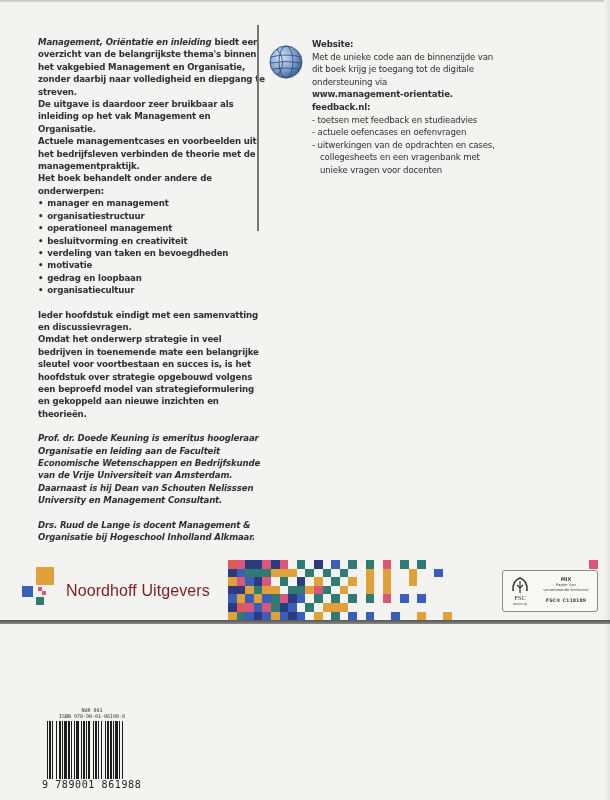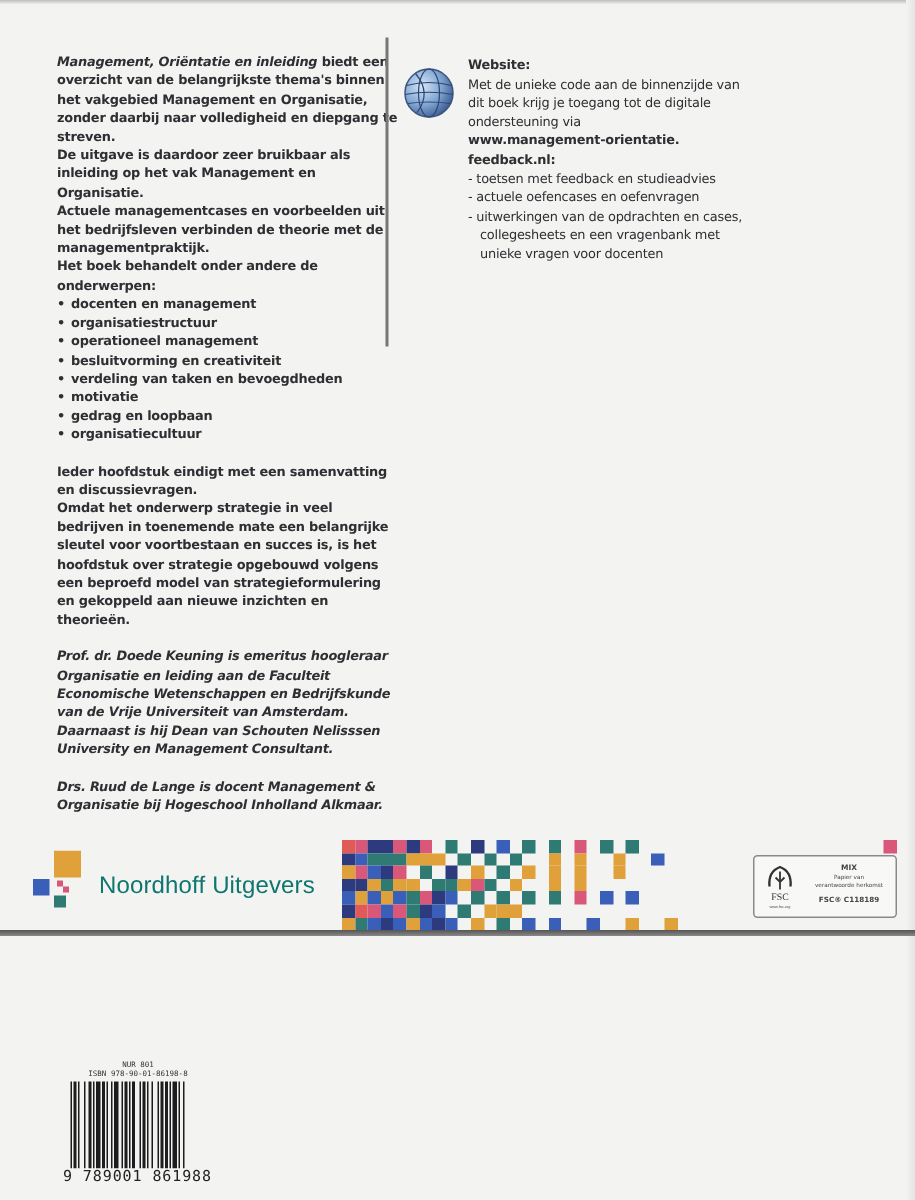--- a/index.html
+++ b/index.html
@@ -26,21 +26,21 @@
     font-size:8.6px; line-height:12.6px; letter-spacing:-0.15px;
   }
   .inclusief { color:#d9542c; font-weight:bold; font-size:8.8px; margin-bottom:8px; }
   .site-block { position:relative; padding-left:44px; }
   .globe { position:absolute; left:0; top:6px; width:36px; height:36px; }
   .site-block b { font-weight:bold; }
   .site-block ul { list-style:none; margin:0; padding:0; }
   .site-block li { padding-left:8px; text-indent:-8px; }
   .site-block li::before { content:"- "; }
   .logo-mark { position:absolute; left:22px; top:567px; width:36px; height:40px; }
-  .logo-text { position:absolute; left:66px; top:582px; font-size:16px; color:#0f766e; font-family:"Liberation Sans", sans-serif; letter-spacing:0.1px; }
+  .logo-text { position:absolute; left:66px; top:582px; font-size:16px; color:#7f1d1d; font-family:"Liberation Sans", sans-serif; letter-spacing:0.1px; }
   .mosaic { position:absolute; left:228px; top:560px; width:260px; height:62px; }
   .mosaic .cell { position:absolute; width:8.6px; height:8.6px; }
   .rule { position:absolute; left:0; top:620px; width:610px; height:4px; background:linear-gradient(#555,#888); }
   .fsc { position:absolute; left:502px; top:570px; width:94px; height:40px; border:1px solid #8a8a8a; border-radius:3px; background:#f8f8f7; }
   .fsc-logo { position:absolute; left:6px; top:4px; width:22px; height:32px; }
   .fsc .mix { position:absolute; left:34px; top:5px; width:58px; text-align:center; font-size:5px; font-weight:bold; color:#444; }
   .fsc .paper { position:absolute; left:34px; top:12px; width:58px; text-align:center; font-size:3.8px; line-height:4.5px; color:#444; }
   .fsc .code { position:absolute; left:34px; top:27px; width:58px; text-align:center; font-size:4.8px; font-weight:bold; color:#444; }
   .barcode-wrap { position:absolute; left:42px; top:707px; width:100px; height:80px;text-align:center; }
   .bc-label { font-family:"DejaVu Sans Mono", monospace; font-size:5px; line-height:6px; color:#333; }
@@ -53,21 +53,21 @@
 
 <div class="top-shadow"></div>
 <div class="right-edge"></div>
 
 <div class="col-left">
   <p><span class="it">Management, Oriëntatie en inleiding</span><span> biedt een overzicht van de belangrijkste thema's binnen het vakgebied Management en Organisatie, zonder daarbij naar volledigheid en diepgang te streven.</span></p>
   <p>De uitgave is daardoor zeer bruikbaar als inleiding op het vak Management en Organisatie.</p>
   <p>Actuele managementcases en voorbeelden uit het bedrijfsleven verbinden de theorie met de managementpraktijk.</p>
   <p>Het boek behandelt onder andere de onderwerpen:</p>
   <ul>
-    <li>docenten en management</li>
+    <li>manager en management</li>
     <li>organisatiestructuur</li>
     <li>operationeel management</li>
     <li>besluitvorming en creativiteit</li>
     <li>verdeling van taken en bevoegdheden</li>
     <li>motivatie</li>
     <li>gedrag en loopbaan</li>
     <li>organisatiecultuur</li>
   </ul>
   <div class="gap"></div>
   <p>Ieder hoofdstuk eindigt met een samenvatting en discussievragen.</p>

